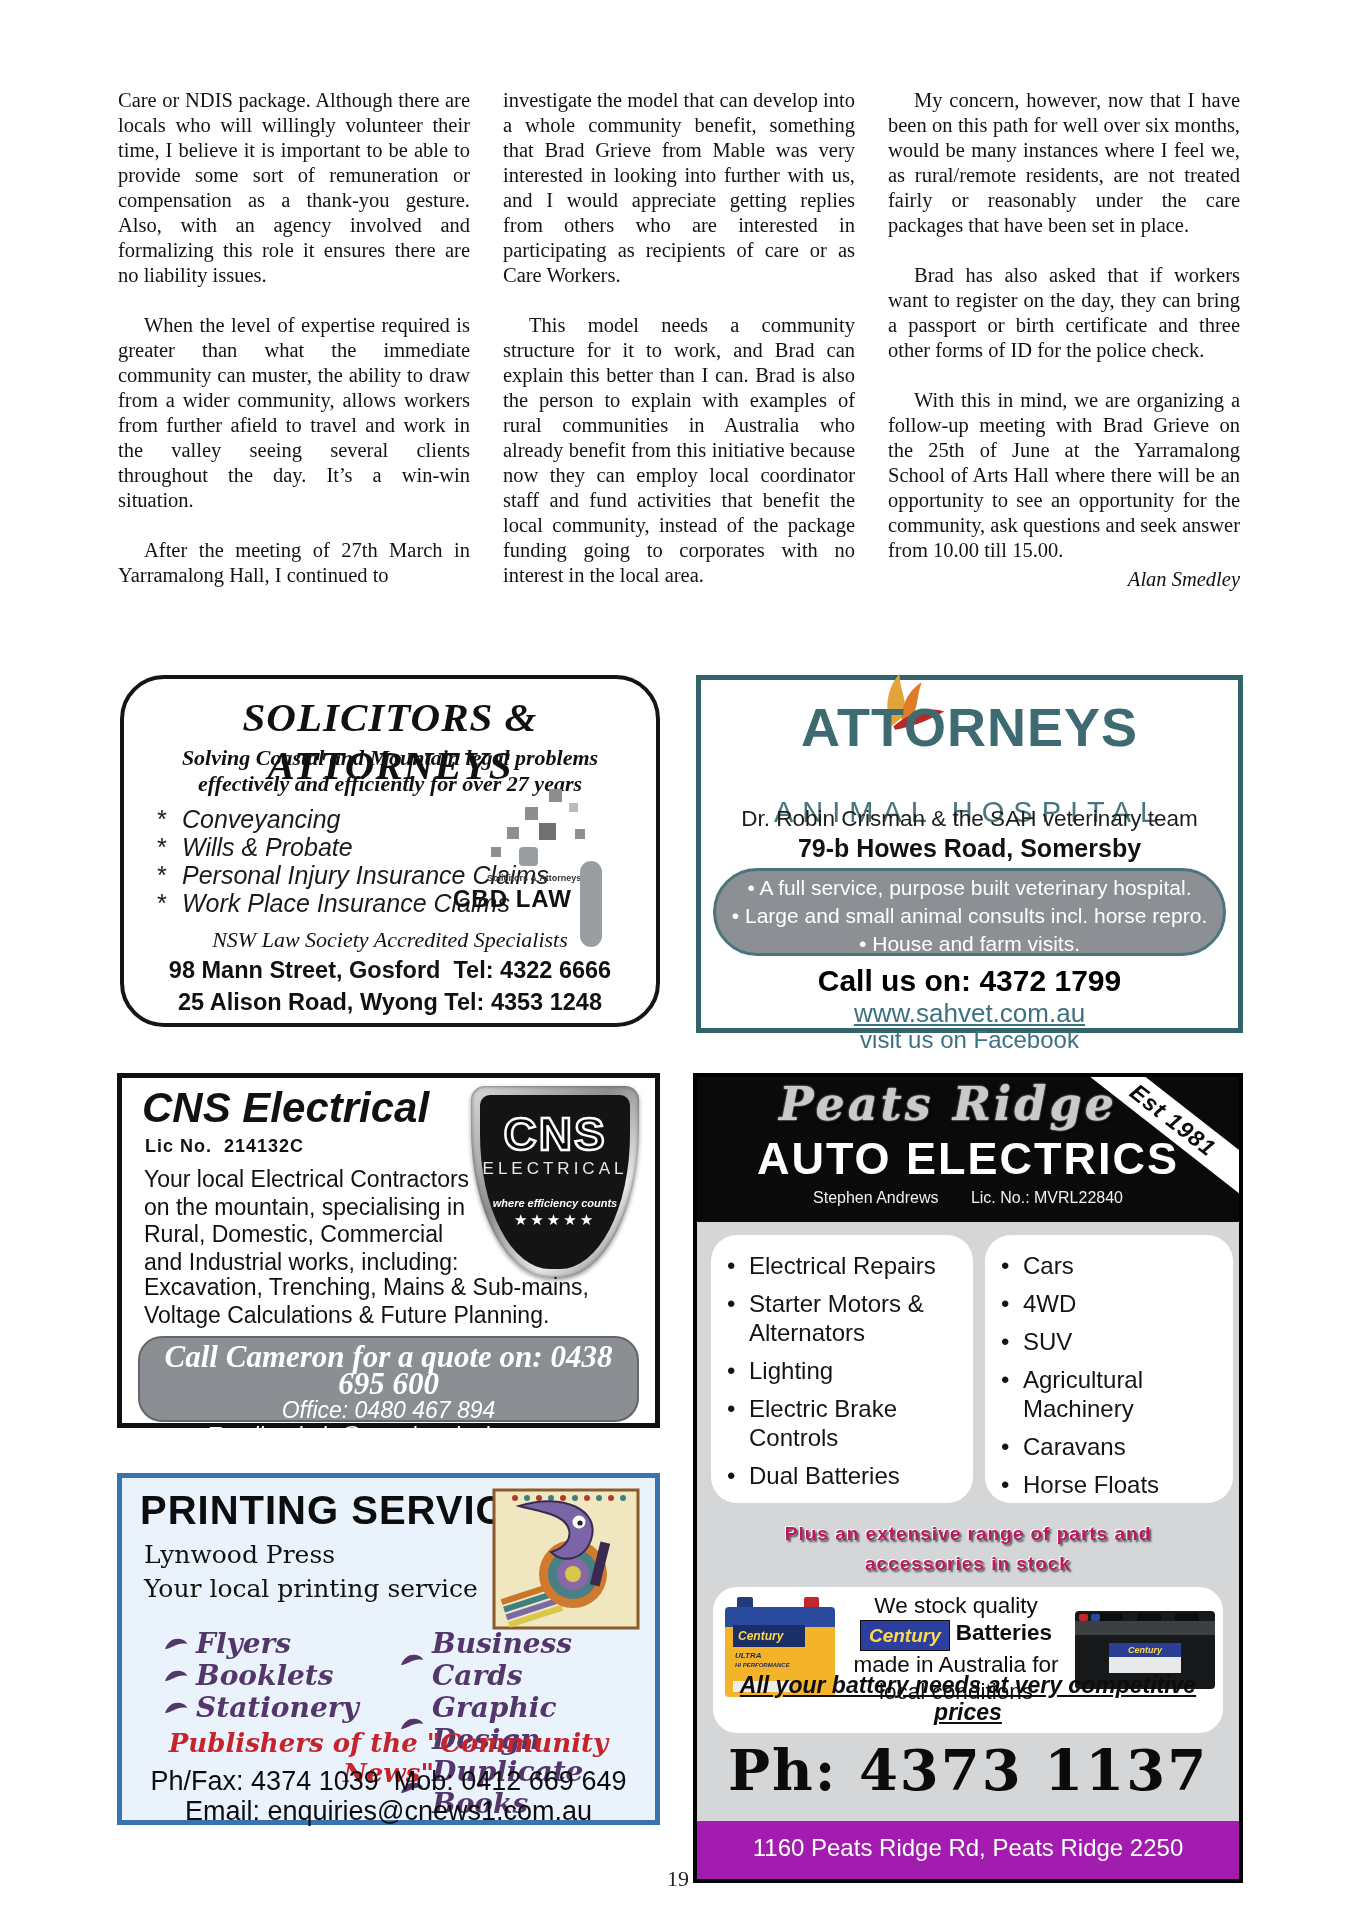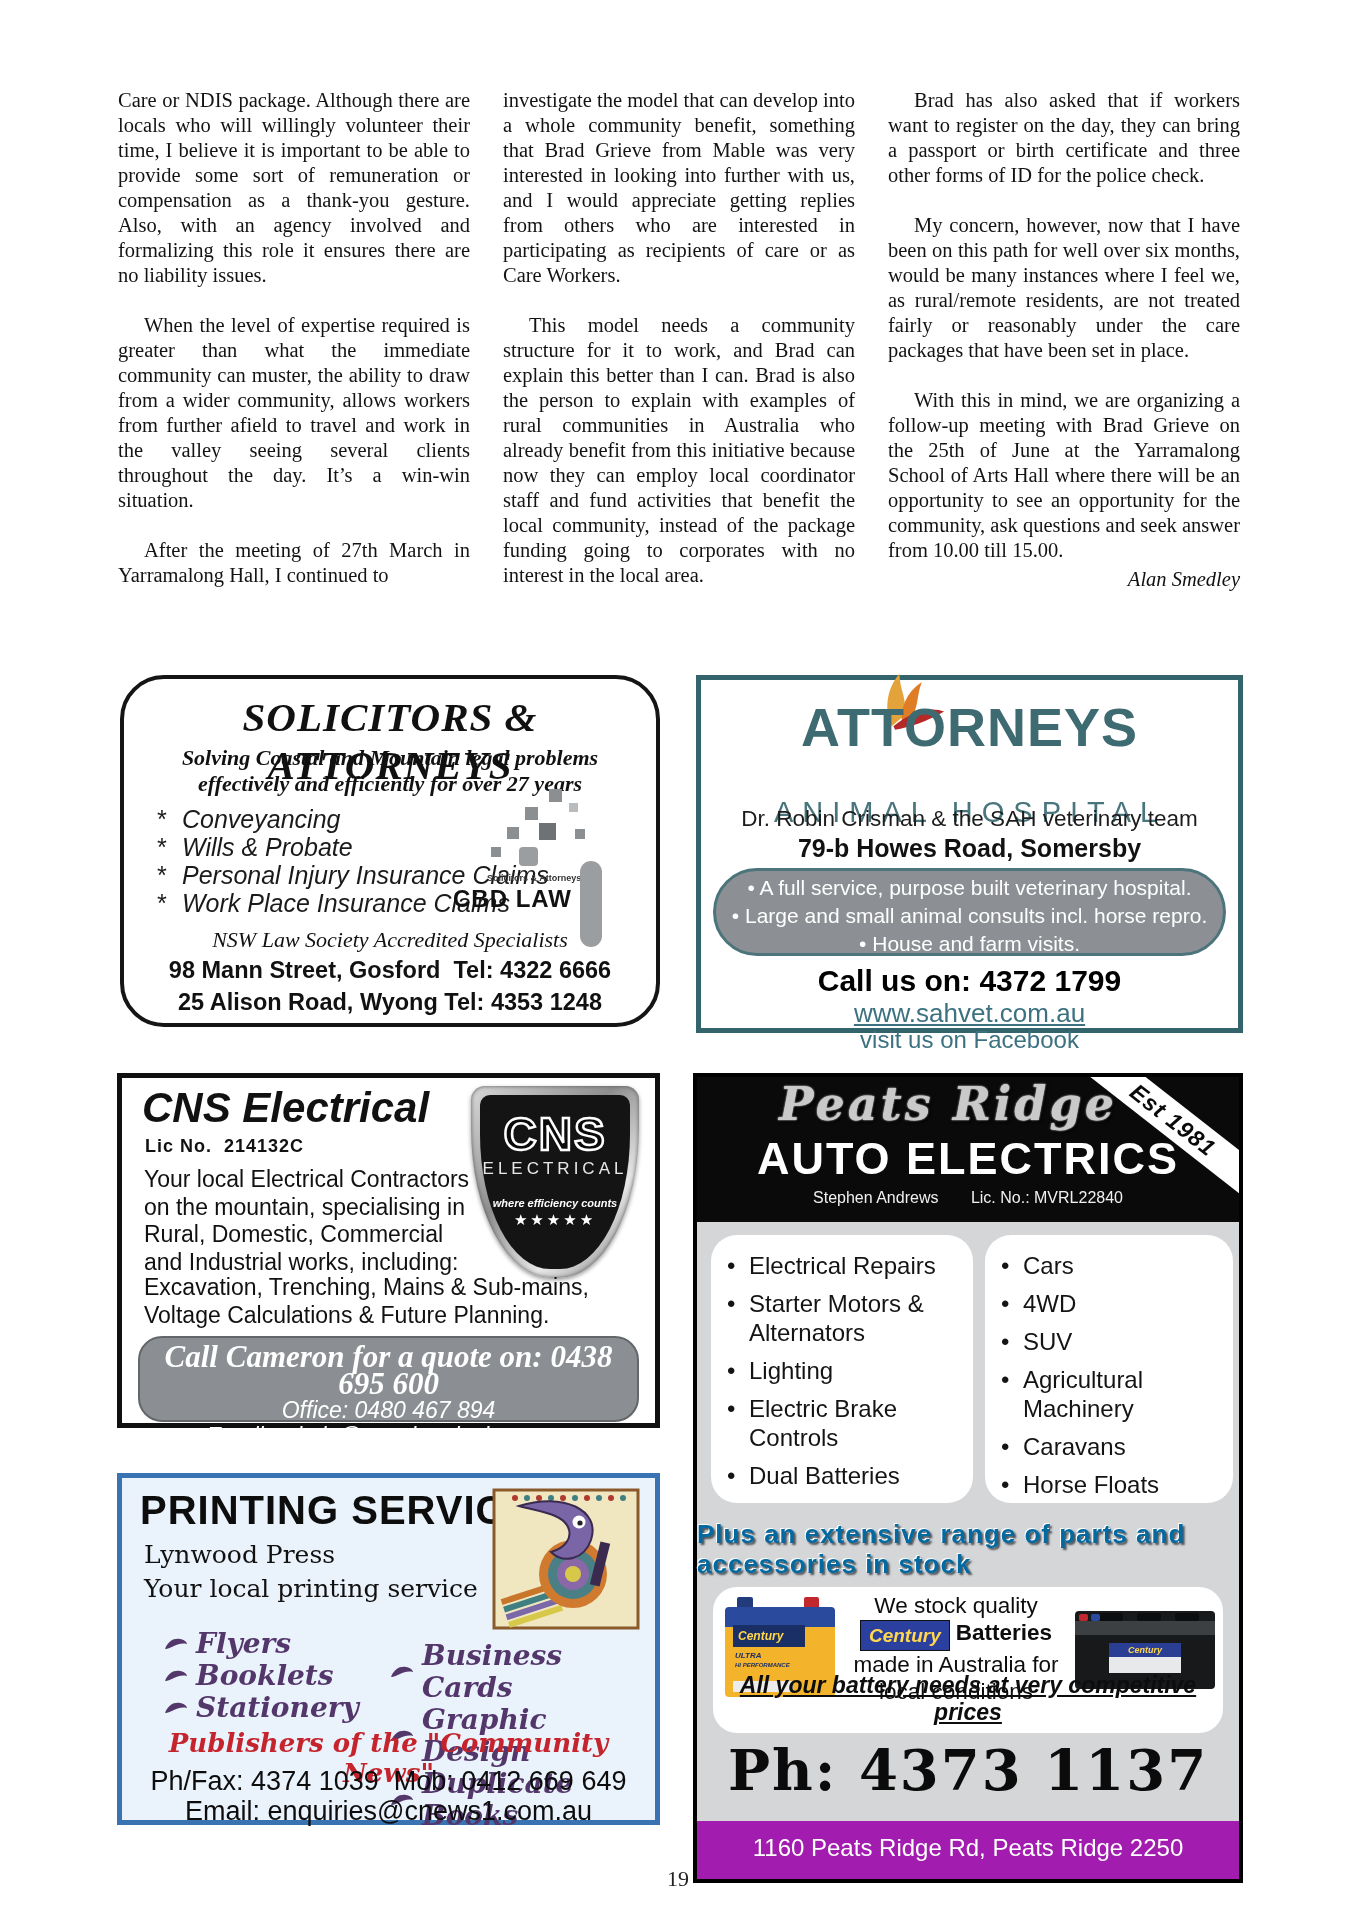--- a/index.html
+++ b/index.html
@@ -72,21 +72,21 @@
   .shield .stars{font-size:15px;letter-spacing:3px;color:#fff;margin-top:2px;}
   
   .prt{left:117px;top:1473px;width:543px;height:352px;border:5px solid #3a73b2;background:#eaf2fc;}
   .prt .t{position:absolute;left:18px;top:10px;font-weight:bold;font-size:40px;letter-spacing:1px;color:#0d0d0d;}
   .prt .co{position:absolute;left:22px;top:62px;font-family:"DejaVu Serif",serif;font-size:25px;}
   .prt .tag{position:absolute;left:22px;top:96px;font-family:"DejaVu Serif",serif;font-size:25px;}
   .prt .lists{position:absolute;left:0;top:150px;width:100%;}
   .prt .li{display:flex;align-items:center;font-family:"DejaVu Serif",serif;font-weight:bold;
            font-style:italic;font-size:28px;line-height:32px;color:#53376b;}
   .prt .lcol{position:absolute;left:42px;top:0;}
-  .prt .rcol{position:absolute;left:268px;top:0;margin-top:12px;}
+  .prt .rcol{position:absolute;left:278px;top:0;}
   .prt .li svg{margin-right:8px;flex:none;}
   .prt .pub{position:absolute;left:0;right:0;top:250px;text-align:center;font-family:"DejaVu Serif",serif;
             font-weight:bold;font-style:italic;font-size:26px;color:#c5242c;}
   .prt .ph{position:absolute;left:0;right:0;top:288px;text-align:center;font-size:27px;color:#0d0d0d;}
   .prt .em{position:absolute;left:0;right:0;top:318px;text-align:center;font-size:27px;color:#0d0d0d;}
   .plogo{position:absolute;right:14px;top:4px;}
   
   .pea{left:693px;top:1073px;width:550px;height:810px;border:4px solid #000;background:#d4d6d8;}
   .pea .hdr{position:absolute;left:0;top:0;right:0;height:145px;background:#0a0a0a;overflow:hidden;text-align:center;}
   .pea .script{position:absolute;left:0;right:40px;top:0;font-family:"DejaVu Serif",serif;
@@ -96,22 +96,22 @@
   .pea .by{position:absolute;left:0;right:0;top:112px;font-size:16px;color:#f0f0f0;}
   .pea .by span{margin:0 14px;}
   .ribbon{position:absolute;width:300px;height:34px;background:#fff;right:-84px;top:26px;
           transform:rotate(38deg);text-align:center;line-height:34px;font-weight:bold;
           font-style:italic;font-size:23px;color:#0a0a0a;letter-spacing:1px;}
   .pea .box{position:absolute;top:158px;background:#fff;border-radius:26px;box-sizing:border-box;padding:16px 10px 8px 16px;}
   .pea .boxL{left:14px;width:262px;height:268px;}
   .pea .boxR{left:288px;width:248px;height:268px;}
   .pea .it{display:flex;font-size:24px;line-height:29px;margin-bottom:9px;color:#141414;}
   .pea .it .d{width:22px;flex:none;}
-  .pea .plus{position:absolute;left:0;right:0;top:442px;text-align:left;font-weight:bold;
-             font-size:26px;line-height:30px;letter-spacing:1px;color:#0369a1;
+  .pea .plus{position:absolute;left:0;right:0;top:442px;text-align:center;font-weight:bold;
+             font-size:19px;line-height:30px;letter-spacing:1px;color:#be185d;
              text-shadow:-1px -1px 0 #fff,2px 2px 2px #4e5256;}
   .pea .stock{position:absolute;left:16px;right:16px;top:510px;height:146px;background:#fff;border-radius:24px;}
   .pea .stxt{position:absolute;left:128px;right:152px;top:5px;text-align:center;font-size:22.5px;line-height:27px;color:#0d0d0d;}
   .pea .stxt .b{font-weight:bold;}
   .centlogo{display:inline-block;background:#2b3f9e;color:#ffd84d;font-weight:bold;font-style:italic;
             font-size:19px;padding:1px 8px;border:1px solid #111;vertical-align:-2px;margin-right:6px;}
   .pea .note{position:absolute;left:0;right:0;bottom:7px;text-align:center;font-weight:bold;
              font-style:italic;font-size:23px;text-decoration:underline;color:#0d0d0d;}
   .pea .phone{position:absolute;left:0;right:0;top:660px;text-align:center;font-family:"DejaVu Serif",serif;
               font-weight:bold;font-size:56px;letter-spacing:2px;color:#0b0b0b;}
@@ -147,22 +147,22 @@
   <div class="col" style="left:118px;">
     <p>Care or NDIS package. Although there are locals who will willingly volunteer their time, I believe it is important to be able to provide some sort of remuneration or compensation as a thank-you gesture. Also, with an agency involved and formalizing this role it ensures there are no liability issues.</p>
     <p class="ind">When the level of expertise required is greater than what the immediate community can muster, the ability to draw from a wider community, allows workers from further afield to travel and work in the valley seeing several clients throughout the day. It’s a win-win situation.</p>
     <p class="ind">After the meeting of 27th March in Yarramalong Hall, I continued to</p>
   </div>
   <div class="col" style="left:503px;">
     <p>investigate the model that can develop into a whole community benefit, something that Brad Grieve from Mable was very interested in looking into further with us, and I would appreciate getting replies from others who are interested in participating as recipients of care or as Care Workers.</p>
     <p class="ind">This model needs a community structure for it to work, and Brad can explain this better than I can. Brad is also the person to explain with examples of rural communities in Australia who already benefit from this initiative because now they can employ local coordinator staff and fund activities that benefit the local community, instead of the package funding going to corporates with no interest in the local area.</p>
   </div>
   <div class="col" style="left:888px;">
+    <p class="ind">My concern, however, now that I have been on this path for well over six months, would be many instances where I feel we, as rural/remote residents, are not treated fairly or reasonably under the care packages that have been set in place.</p>
     <p class="ind">Brad has also asked that if workers want to register on the day, they can bring a passport or birth certificate and three other forms of ID for the police check.</p>
-    <p class="ind">My concern, however, now that I have been on this path for well over six months, would be many instances where I feel we, as rural/remote residents, are not treated fairly or reasonably under the care packages that have been set in place.</p>
     <p class="ind">With this in mind, we are organizing a follow-up meeting with Brad Grieve on the 25th of June at the Yarramalong School of Arts Hall where there will be an opportunity to see an opportunity for the community, ask questions and seek answer from 10.00 till 15.00.</p>
     <div class="sig">Alan Smedley</div>
   </div>
 
   <div class="ad sol">
     <div class="t">SOLICITORS &amp; ATTORNEYS</div>
     <div class="s">
       <div>Solving Coastal and Mountain legal problems</div>
       <div>effectively and efficiently for over 27 years</div>
     </div>

